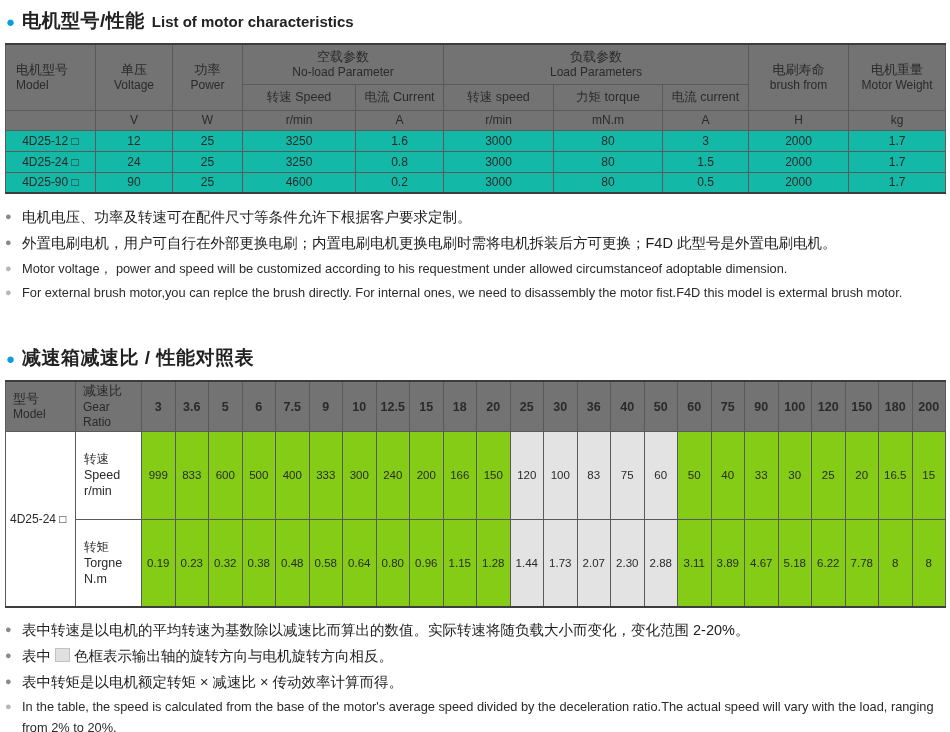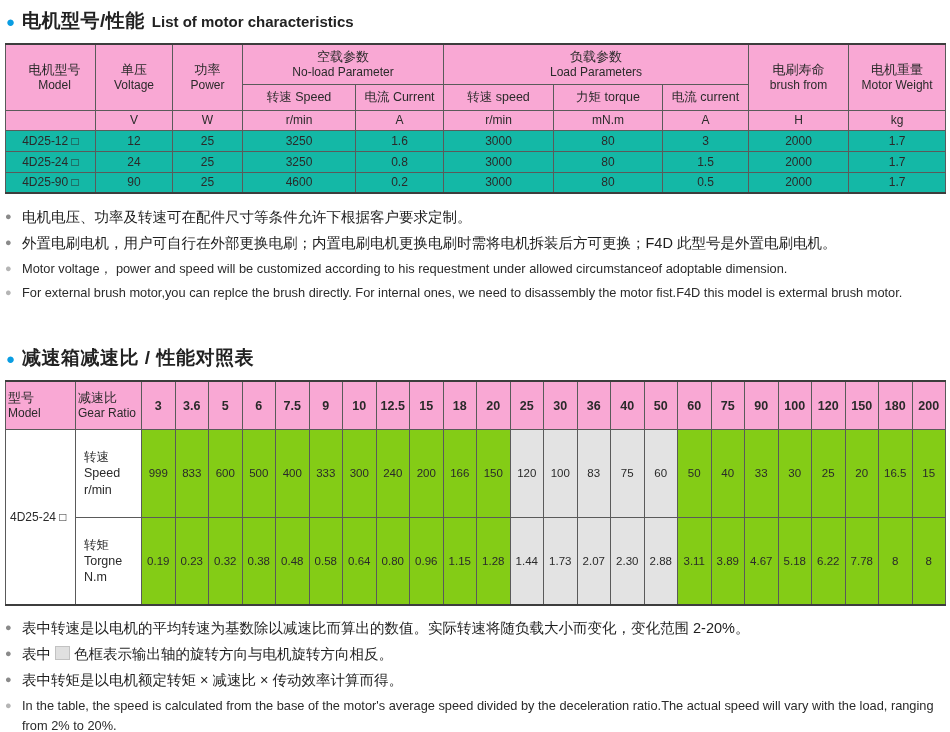--- a/index.html
+++ b/index.html
@@ -15,38 +15,38 @@
   .sec-title{display:flex;align-items:baseline;gap:7px;margin:8px 0 9px 1px;font-weight:bold;}
   .sec-title .bullet{color:#0a9de2;font-size:15px;align-self:center;line-height:1;}
   .sec-title .zh{font-size:19px;letter-spacing:0.5px;}
   .sec-title .en{font-size:15px;}
 
   
   table{border-collapse:collapse;table-layout:fixed;width:940px;}
   .tbl{border-top:2px solid #3d3d3d;border-bottom:2px solid #3d3d3d;}
   .tbl td{border:1px solid #5a5a5a;text-align:center;vertical-align:middle;overflow:hidden;
           font-size:12.5px;color:#2a2a2a;padding:1px 2px;}
-  .hd{background:#f9a8d4;margin-left:35px;}
+  .hd{background:#737373;margin-left:35px;}
   .l1,.l2{display:block;line-height:1.25;}
   .l1{font-size:13px;}
   .l2{font-size:12px;}
 
   
   .t1 tr.h1{height:40px;}
   .t1 tr.h2{height:26px;}
   .t1 tr.h3{height:20px;}
   .t1 tr.datarow{height:21px;}
-  .t1 td.model-h{ text-align:center;padding-left:10px;}
+  .t1 td.model-h{ text-align:left;padding-left:10px;}
   .t1 .units td{font-size:12px;}
   .t1 .datarow td{font-size:12px;background:#14b8a6;}
 
   
   .t2 tr.ghead{height:48px;}
   .t2 tr.drow{height:88px;}
-  .t2 td.hcell{text-align:left;}
+  .t2 td.hcell{text-align:left;padding-left:7px;}
   .t2 td.ratio-cell{font-weight:bold;font-size:12.5px;}
   .t2 td.model-cell2{text-align:left;padding-left:4px;font-size:12px;background:#fff;}
   .t2 td.label-cell{text-align:left;padding-left:8px;background:#fff;}
   .t2 td.label-cell span{display:block;line-height:1.3;font-size:12.5px;}
   .t2 td.vcell{font-size:11.5px;background:#84cc16;}
   .t2 td.shade{background:#e3e3e3;}
 
   
   .notes{margin-top:13px;}
   .notes2{margin-top:12px;}

